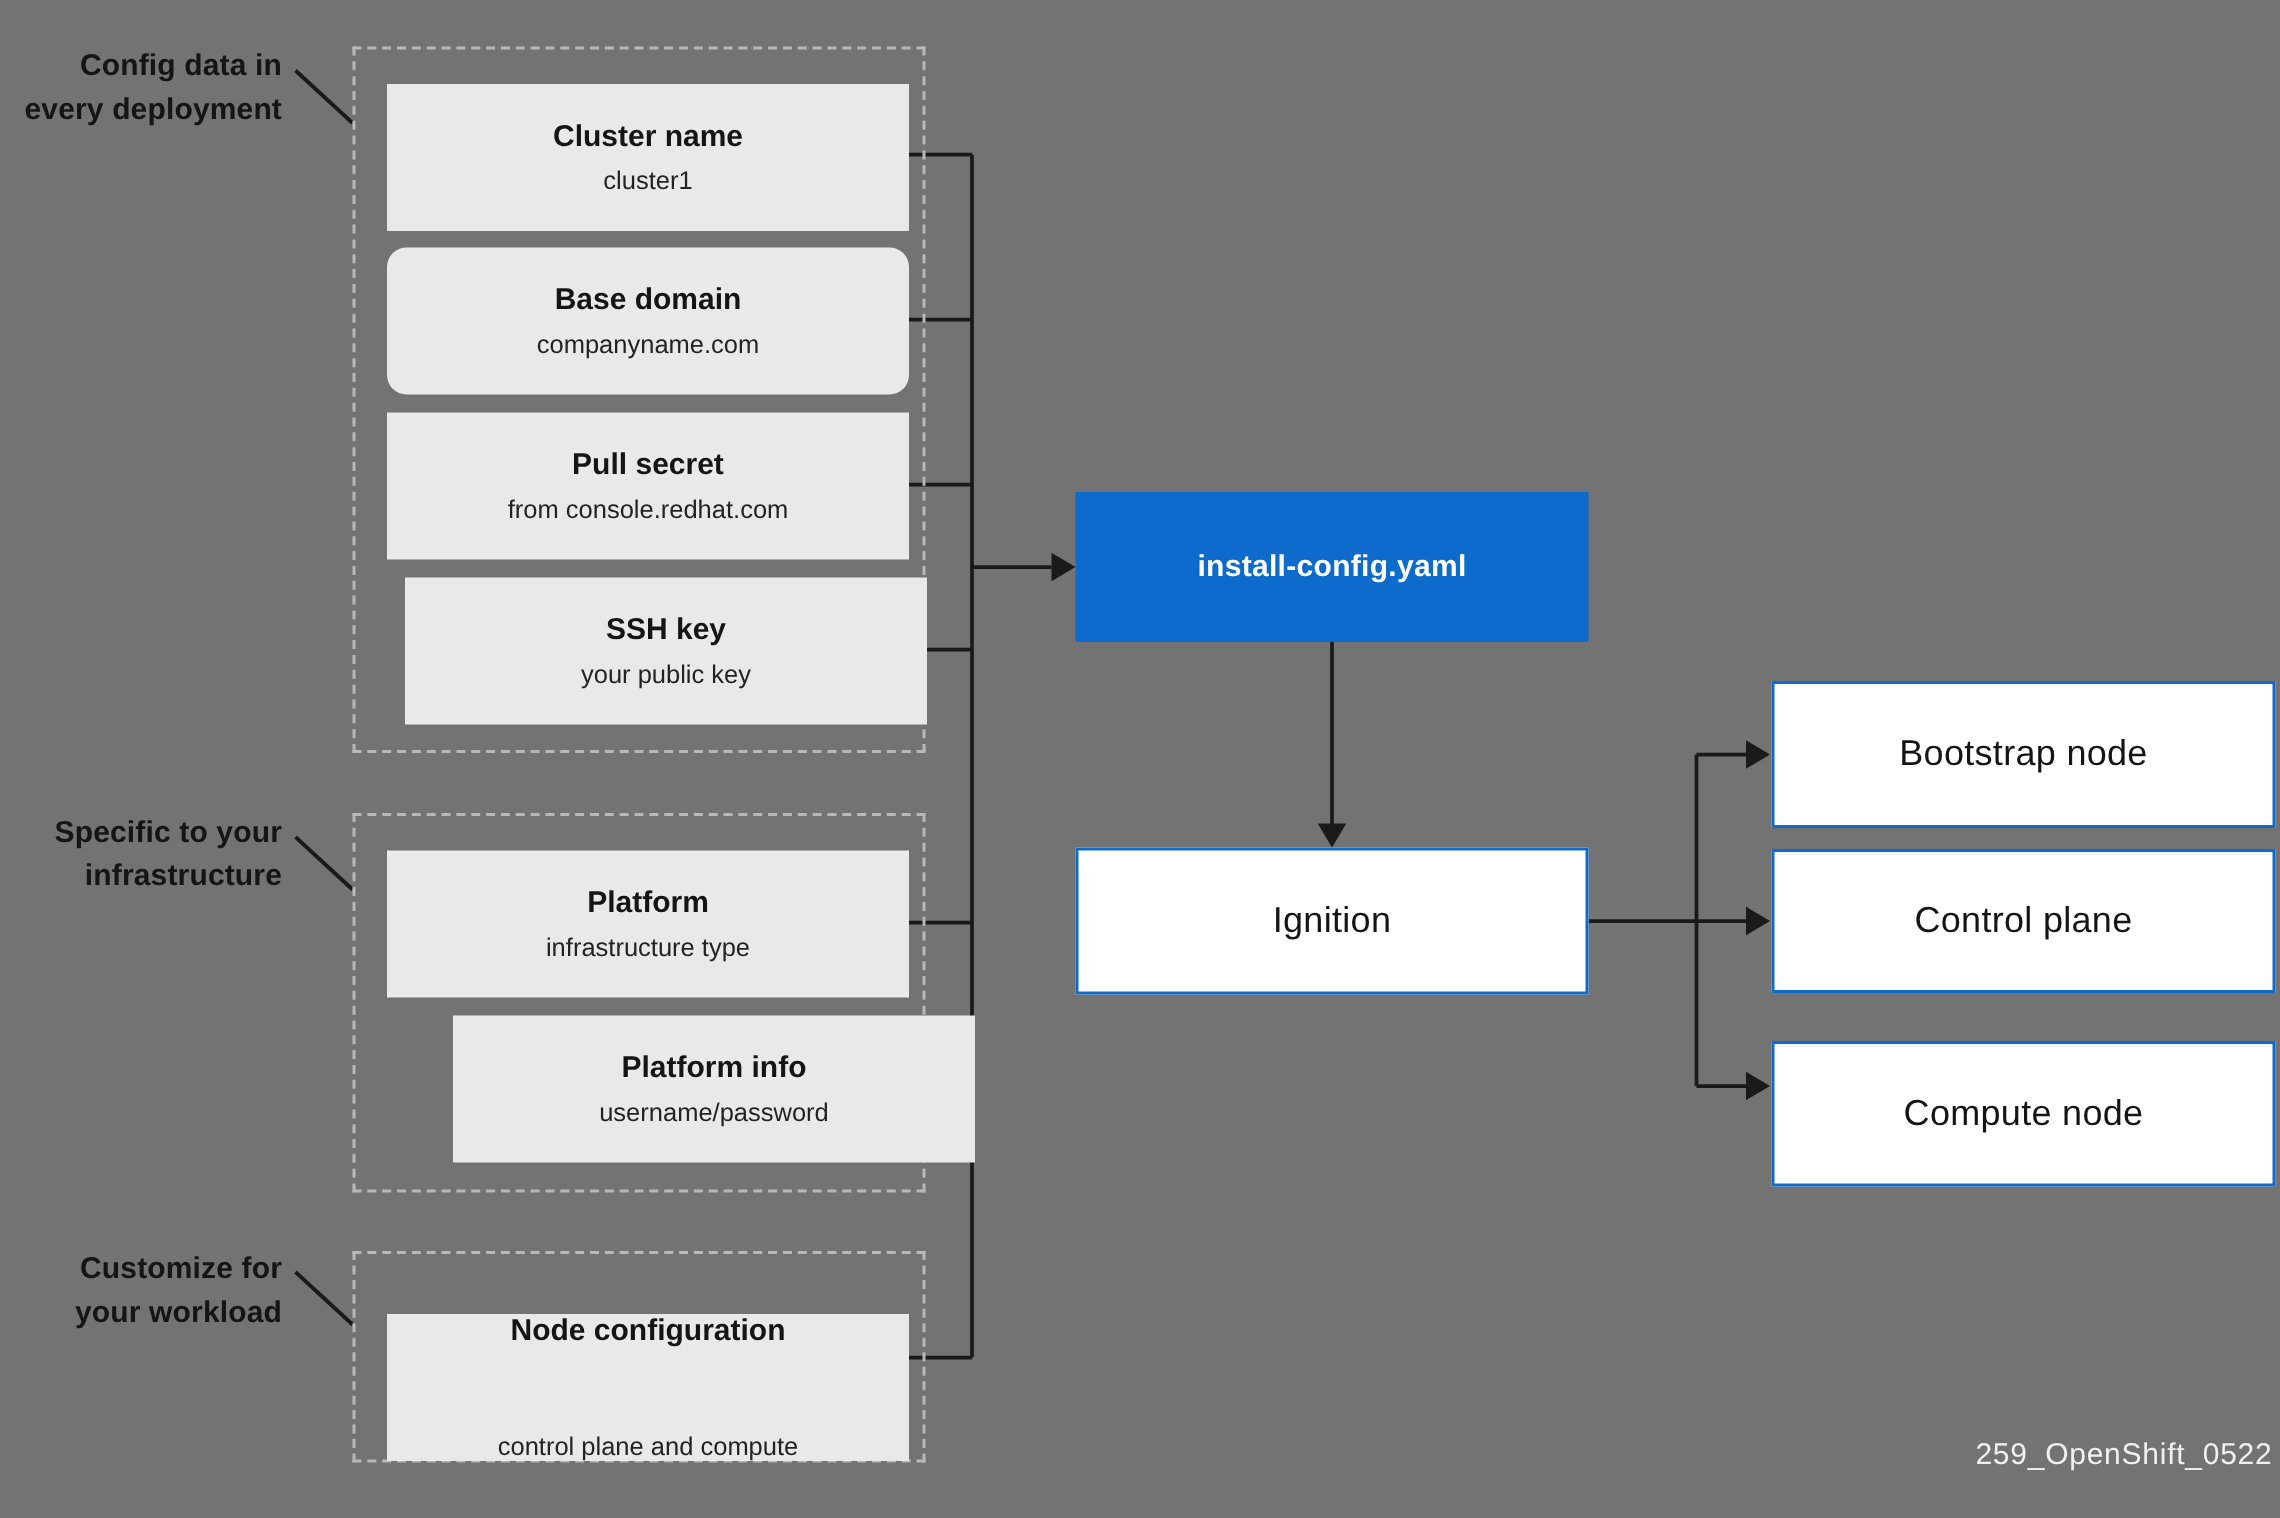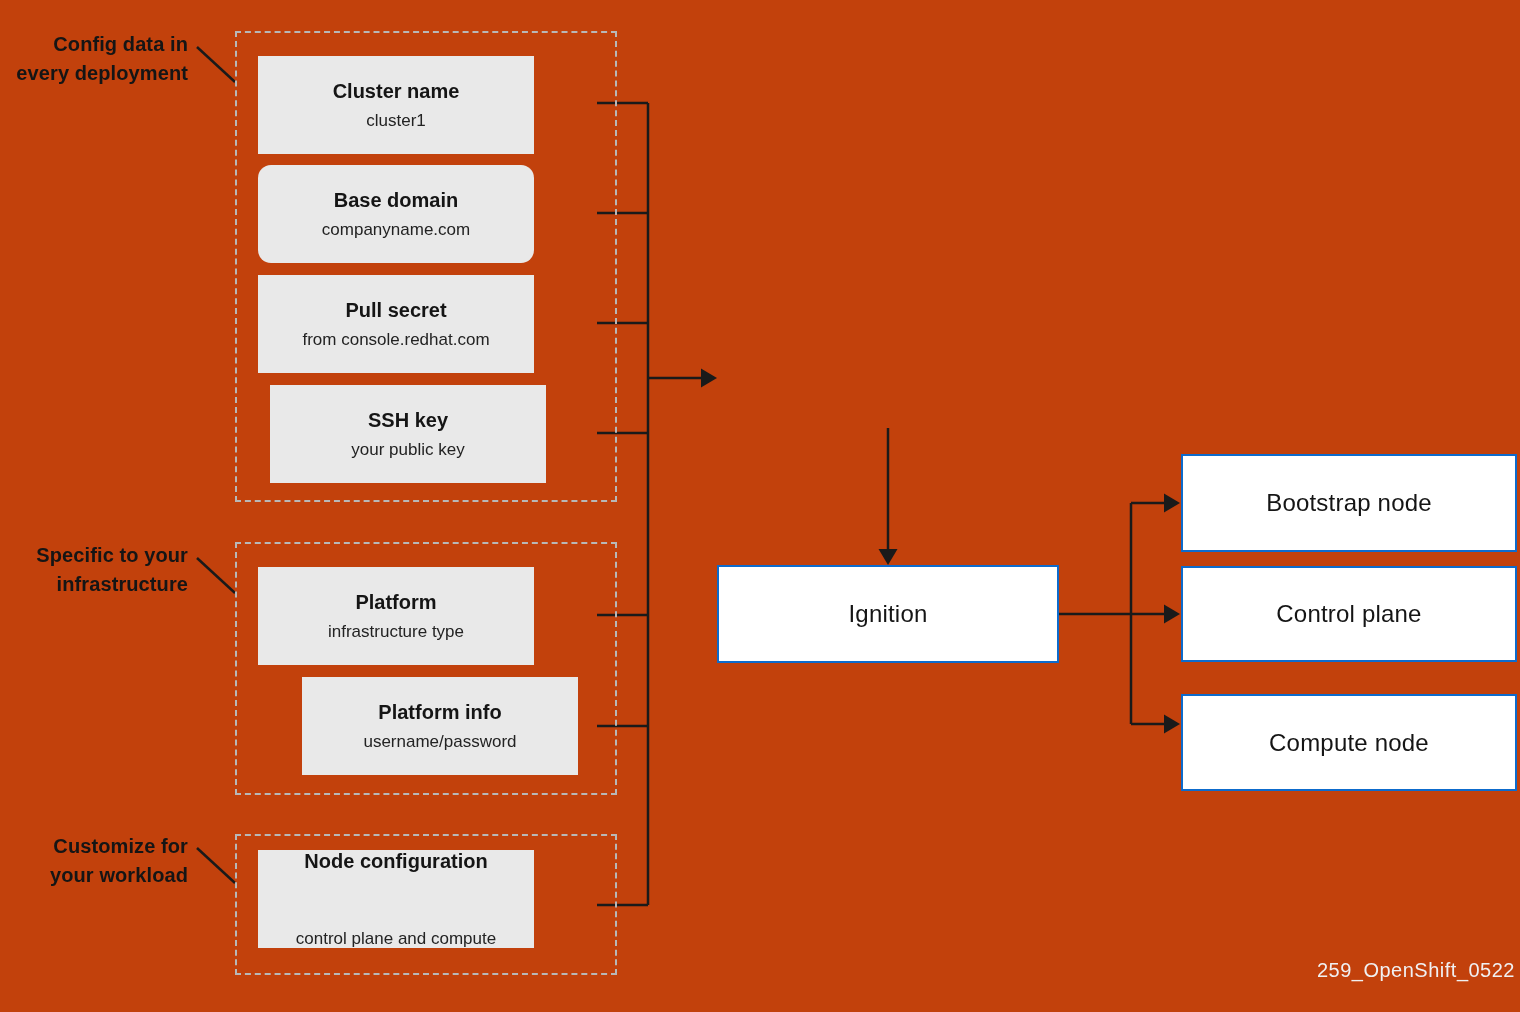--- a/index.html
+++ b/index.html
@@ -5,21 +5,21 @@
   html, body {
     margin: 0;
     padding: 0;
     background: #ffffff;
     font-family: "Liberation Sans", sans-serif;
   }
   #canvas {
     position: relative;
     width: 1520px;
     height: 1012px;
-    background: #c2410c;
+    background: #737373;
     overflow: hidden;
   }
   svg.lines {
     position: absolute;
     left: 0; top: 0;
     width: 1520px;
     height: 1012px;
     pointer-events: none;
   }
   .group-label {
@@ -37,21 +37,21 @@
   .dash-group {
     position: absolute;
     left: 235px;
     width: 382px;
     border: 2px dashed #b8b8b8;
     box-sizing: border-box;
   }
   .gbox {
     position: absolute;
     left: 21px;
-    width: 276px;
+    width: 348px;
     height: 98px;
     background: #e9e9e9;
     display: flex;
     flex-direction: column;
     align-items: center;
     justify-content: center;
   }
   .gbox-title {
     font-size: 20px;
     font-weight: 700;
@@ -170,26 +170,29 @@
       <div class="gbox-title">Platform</div>
       <div class="gbox-sub">infrastructure type</div>
     </div>
     <div class="gbox" style="top:133px;margin-left:44px;">
       <div class="gbox-title">Platform info</div>
       <div class="gbox-sub">username/password</div>
     </div>
   </div>
 
   <div class="dash-group" style="top:834px;height:141px;">
-    <div class="gbox" style="top:14px;gap:48px;">
+    <div class="gbox" style="top:40px;gap:48px;">
       <div class="gbox-title">Node configuration</div>
       <div class="gbox-sub">control plane and compute</div>
     </div>
   </div>
 
+  <div class="blue-box">
+    <span>install-config.yaml</span>
+  </div>
 
   <div class="outline-box ignition-box">
     <span>Ignition</span>
   </div>
 
   <div class="outline-box node-box" style="top:454px;height:98px;">
     <span>Bootstrap node</span>
   </div>
   <div class="outline-box node-box" style="top:566px;height:96px;">
     <span>Control plane</span>

